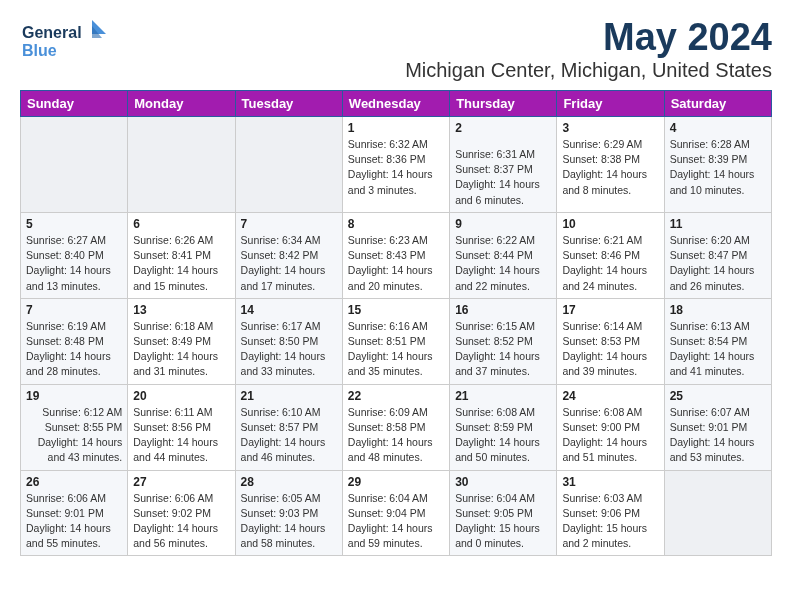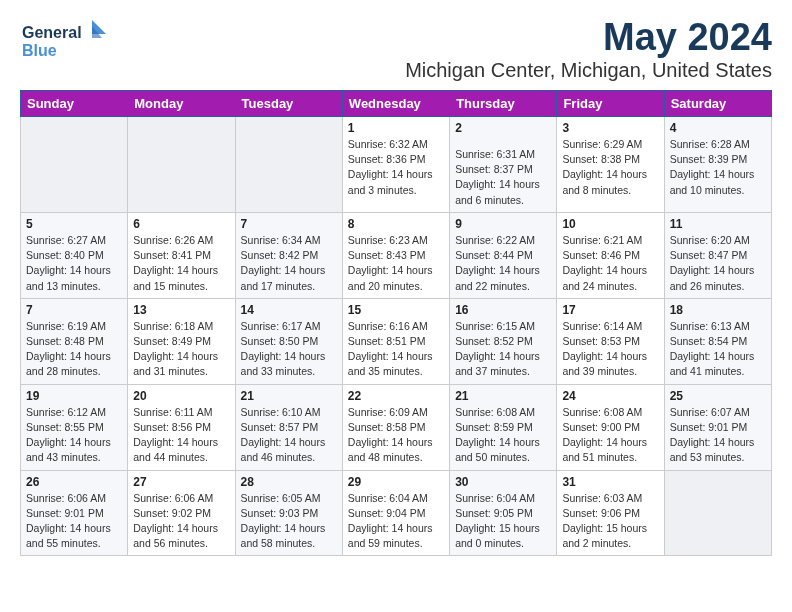--- a/index.html
+++ b/index.html
@@ -239,21 +239,21 @@
           <td>
             <span class="day-number">18</span>
             <div class="day-info" style="white-space: pre-line;">Sunrise: 6:13 AM
 Sunset: 8:54 PM
 Daylight: 14 hours and 41 minutes.</div>
           </td>
         </tr>
         <tr class="row-even">
           <td>
             <span class="day-number">19</span>
-            <div class="day-info" style="white-space: pre-line;">Sunrise: 6:12 AM
+            <div class="day-info" style="white-space: pre-line; text-align: right;">Sunrise: 6:12 AM
 Sunset: 8:55 PM
 Daylight: 14 hours and 43 minutes.</div>
           </td>
           <td>
             <span class="day-number">20</span>
             <div class="day-info" style="white-space: pre-line;">Sunrise: 6:11 AM
 Sunset: 8:56 PM
 Daylight: 14 hours and 44 minutes.</div>
           </td>
           <td>

